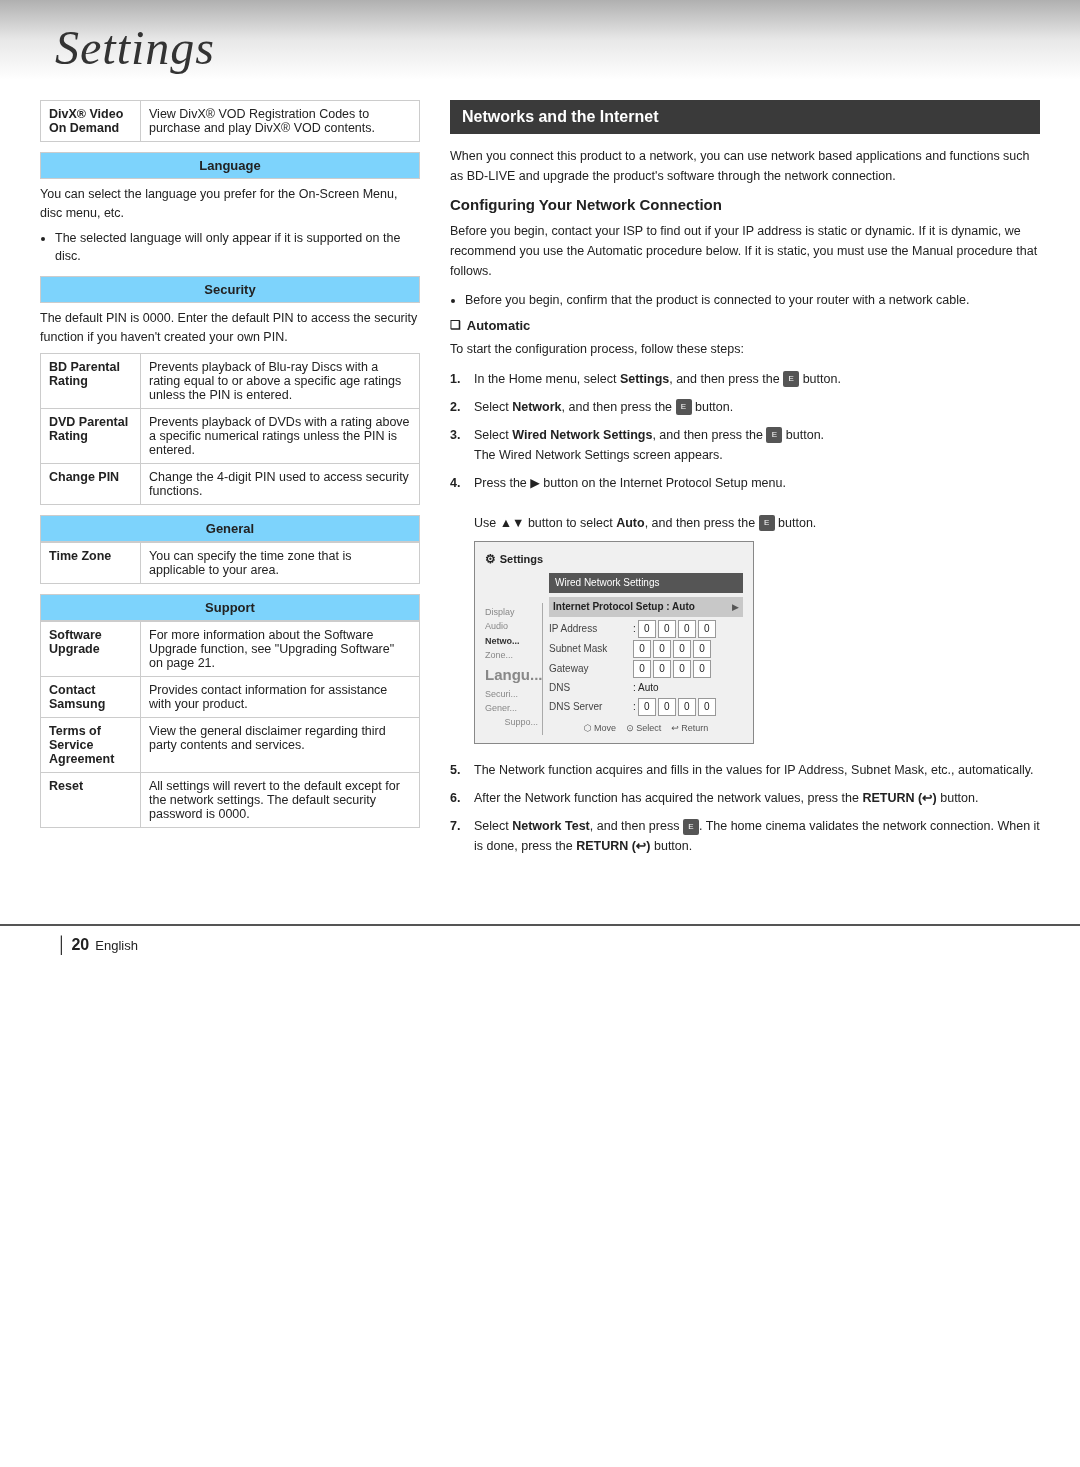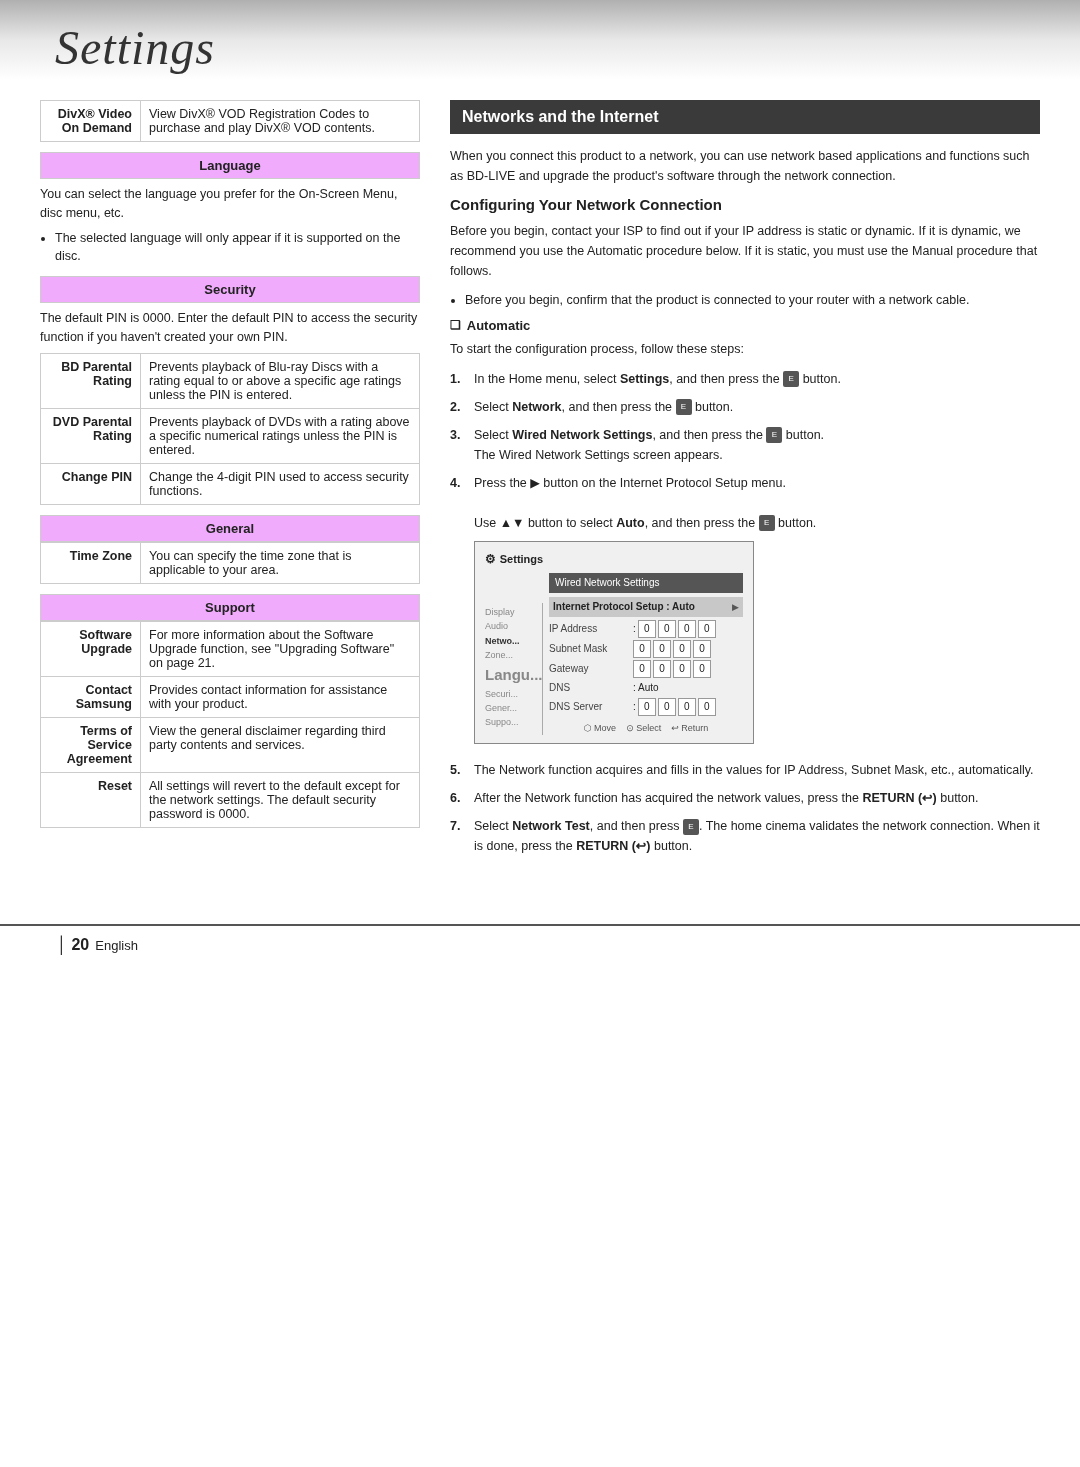--- a/index.html
+++ b/index.html
@@ -56,30 +56,29 @@
       padding: 6px 8px;
       vertical-align: top;
       border: 1px solid #ccc;
     }
 
     .section-table .label-cell {
       font-weight: bold;
       white-space: nowrap;
       width: 100px;
       background: #fff;
-      text-align: right;
     }
 
     .section-header {
       width: 100%;
       text-align: center;
       font-weight: bold;
       font-size: 13px;
       padding: 5px;
-      background: #f0abfc;
+      background: #7dd3fc;
       border: 1px solid #ccc;
       margin-top: 10px;
       margin-bottom: 0;
     }
 
     .section-desc {
       font-size: 12.5px;
       margin: 6px 0 6px 0;
       line-height: 1.5;
     }
@@ -421,21 +420,21 @@
 
               <div style="width:58px; border-right:1px solid #aaa; padding-right:4px;margin-top:30px;">
                 <div style="font-size:9px; color:#888; font-weight:bold; margin-bottom:2px;"></div>
                 <div style="font-size:9px; color:#888;">Display</div>
                 <div style="font-size:9px; color:#888;">Audio</div>
                 <div style="font-size:9px; color:#333; font-weight:bold;">Netwo...</div>
                 <div style="font-size:9px; color:#888;">Zone...</div>
                 <div style="font-size:15px; color:#888;font-weight:bold;">Langu...</div>
                 <div style="font-size:9px; color:#888;">Securi...</div>
                 <div style="font-size:9px; color:#888;">Gener...</div>
-                <div style="font-size:9px; color:#888;">Suppo...</div>
+                <div style="font-size:9px; color:#888;text-align:right;">Suppo...</div>
               </div>
 
               <div style="flex:1; padding-left:6px;">
                 <div class="sub-header">Wired Network Settings</div>
                 <div class="internet-protocol-row">
                   <span class="internet-protocol-label">Internet Protocol Setup : Auto</span>
                   <span class="internet-protocol-arrow">▶</span>
                 </div>
                 <div class="screen-row">
                   <span class="screen-label">IP Address</span>

